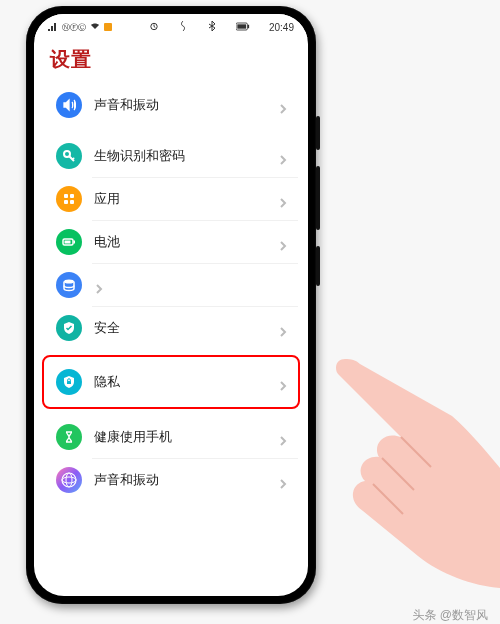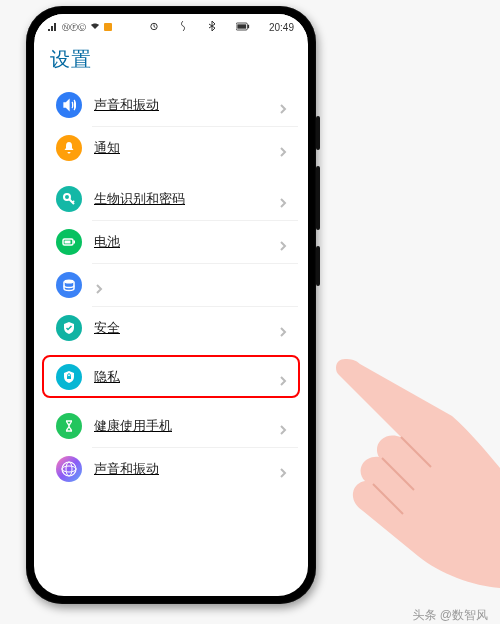--- a/index.html
+++ b/index.html
@@ -22,23 +22,23 @@
   
   .status{
     height:22px;display:flex;align-items:center;justify-content:space-between;
     padding:2px 14px 0;font-size:9px;color:#333;background:#fff;
     font-weight:500;
   }
   .status .l,.status .r{display:flex;align-items:center;gap:4px;}
   .status .r{gap:19px;}
   .st-ic{width:10px;height:10px;display:inline-block;}
   .title{
-    font-size:20px;font-weight:400;color:#0369a1;padding:8px 16px 10px;letter-spacing:1px;
-  }
-  .list{padding:0 10px;text-decoration:underline;}
+    font-size:20px;font-weight:700;color:#b91c1c;padding:8px 16px 10px;letter-spacing:1px;
+  }
+  .list{padding:0 10px;}
   .group{background:#fff;border-radius:10px;margin-bottom:8px;overflow:hidden;}
   .row{
     height:43px;display:flex;align-items:center;padding:0 10px 0 12px;
     position:relative;box-sizing:border-box;
   }
   .row+.row::before{content:"";position:absolute;left:48px;right:0;top:0;height:1px;background:#f0f0f0;}
   .ic{width:26px;height:26px;border-radius:50%;flex:0 0 26px;display:flex;align-items:center;justify-content:center;margin-right:12px;}
   .ic svg{width:14px;height:14px;fill:#fff;}
   .ic.grad svg{width:18px;height:18px;}
   .lbl{flex:1;font-size:13px;color:#222;}
@@ -49,21 +49,21 @@
   .ic-orange{background:#ff9f0a;}
   .ic-green{background:#07c160;}
   .ic-teal{background:#14b8a6;}
   .ic-teal2{background:#10b3a3;}
   .ic-cyan{background:#06b6d4;}
   .ic-blue2{background:#3b82f6;}
   .ic-green2{background:#22c55e;}
   .ic-grad{background:linear-gradient(135deg,#ff7ab8 0%,#8b5cf6 50%,#60a5fa 100%);}
   
   .hi{border:2.5px solid #ff0000;border-radius:8px;margin:-2px -2px 6px;}
-  .hi .row{height:39px;border-radius:7px;}
+  .hi .row{height:50px;border-radius:7px;}
   
   .hand{
     position:absolute;right:0;bottom:30px;width:210px;height:260px;
     pointer-events:none;
   }
   .hand svg{width:210px;height:260px;}
   
   .wm{
     position:absolute;right:12px;bottom:0;font-size:12px;color:#9a9a9a;
   }
@@ -131,42 +131,45 @@
             <span class="ic ic-blue">
               <svg viewBox="0 0 14 14">
                   <path d="M2 5v4h2l3 3V2L4 5H2zm8-1c1 1 1 5 0 6m2-8c2 2 2 8 0 10" stroke="#fff" stroke-width="1.3" fill="#fff"></path>
                 </svg>
             </span>
             <span class="lbl">声音和振动</span>
             <span class="chev"><svg viewBox="0 0 10 10">
                   <path d="M3 1l4 4-4 4"></path>
                 </svg></span>
           </div>
-          <div class="row">
-            <span class="ic ic-orange">
-              <svg viewBox="0 0 14 14">
-                  <path d="M7 1c-2 0-3 1.5-3 4v2l-1.5 2h9L10 7V5c0-2.5-1-4-3-4zm-1.5 10a1.5 1.5 0 003 0z"></path>
-                </svg>
-            </span>
-            <span class="lbl">通知</span>
-            <span class="chev"><svg viewBox="0 0 10 10">
-                  <path d="M3 1l4 4-4 4"></path>
-                </svg></span>
-          </div>
         </div>
 
         <div class="group">
           <div class="row">
             <span class="ic ic-teal">
               <svg viewBox="0 0 14 14">
                   <circle cx="5" cy="5" r="3" fill="none" stroke="#fff" stroke-width="2"></circle>
                   <path d="M7 7l5 5m-1-3l1 1" stroke="#fff" stroke-width="2"></path>
                 </svg>
             </span>
             <span class="lbl">生物识别和密码</span>
+            <span class="chev"><svg viewBox="0 0 10 10">
+                  <path d="M3 1l4 4-4 4"></path>
+                </svg></span>
+          </div>
+          <div class="row">
+            <span class="ic ic-orange">
+              <svg viewBox="0 0 14 14">
+                  <rect x="2" y="2" width="4" height="4" rx="1"></rect>
+                  <rect x="8" y="2" width="4" height="4" rx="1"></rect>
+                  <rect x="2" y="8" width="4" height="4" rx="1"></rect>
+                  <rect x="8" y="8" width="4" height="4" rx="1"></rect>
+                </svg>
+            </span>
+            <span class="lbl">应用</span>
             <span class="chev"><svg viewBox="0 0 10 10">
                   <path d="M3 1l4 4-4 4"></path>
                 </svg></span>
           </div>
           <div class="row">
             <span class="ic ic-green">
               <svg viewBox="0 0 14 14">
                   <rect x="1" y="4" width="10" height="6" rx="1.5" fill="none" stroke="#fff" stroke-width="1.5"></rect>
                   <rect x="11.5" y="5.5" width="1.5" height="3" fill="#fff"></rect>
                   <rect x="2.5" y="5.5" width="6" height="3" fill="#fff"></rect>

